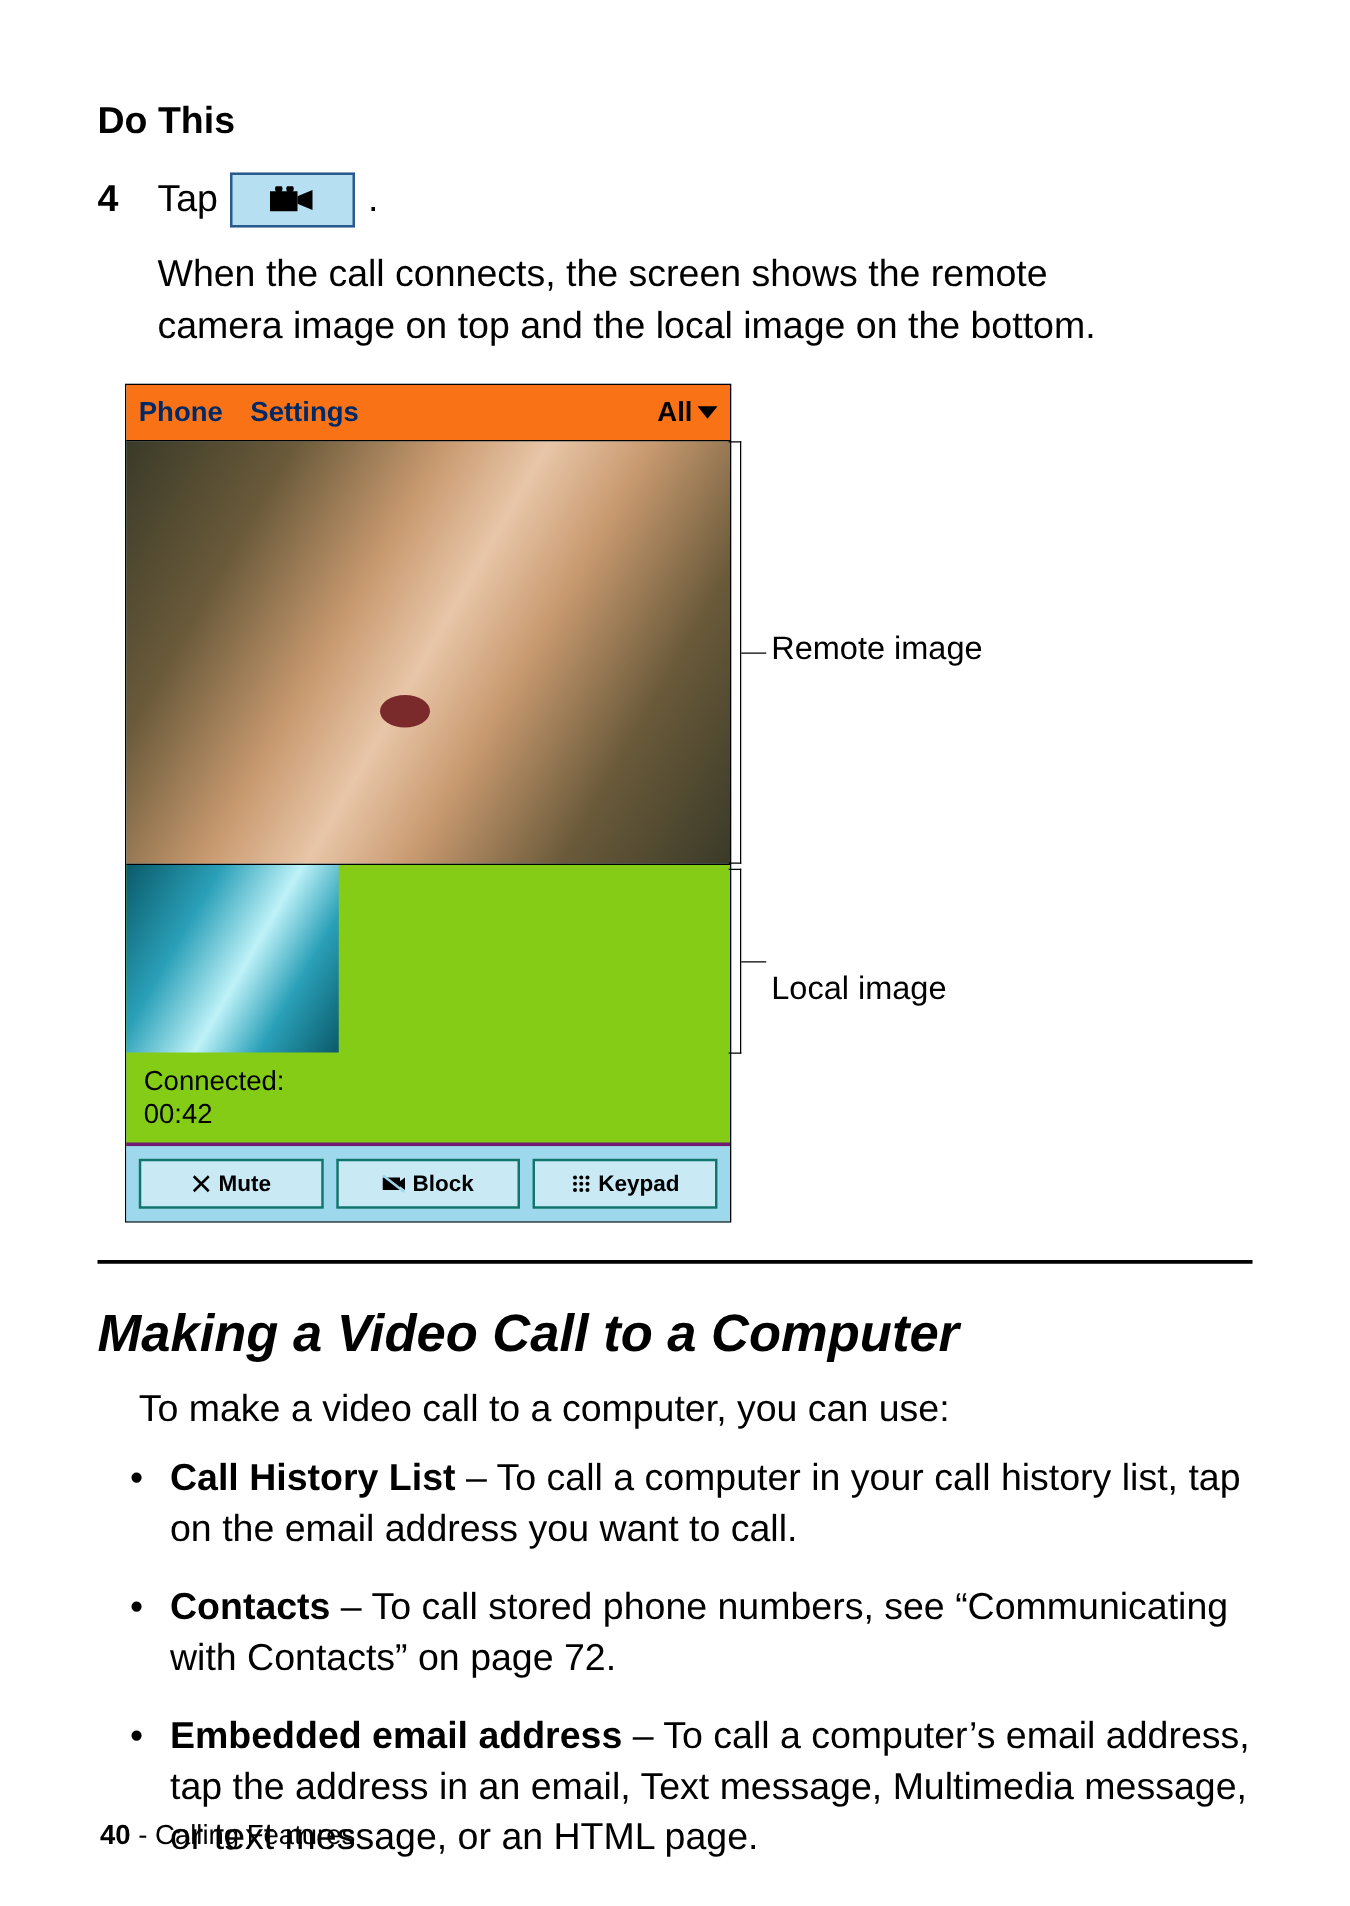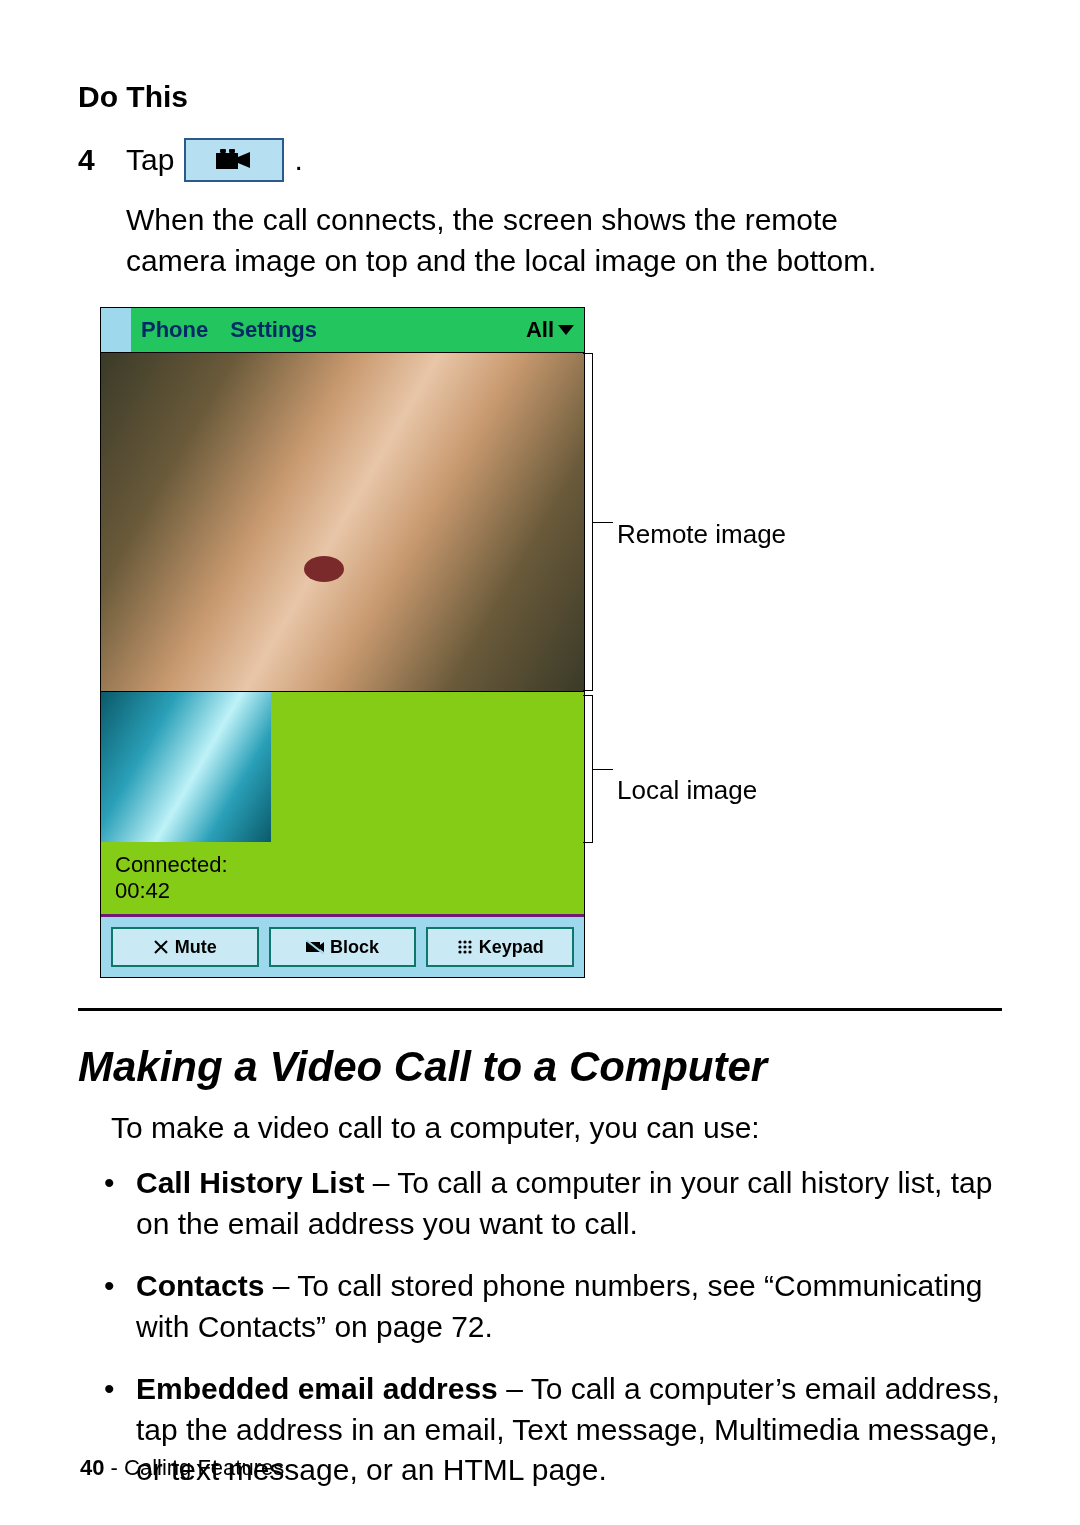--- a/index.html
+++ b/index.html
@@ -52,25 +52,24 @@
   .phone-shot {
     width: 485px;
     background:#9ed8ec;
     border:1px solid #000;
   }
   .menubar {
     display:flex;
     align-items:center;
     height:44px;
     padding: 0 10px;
-    background:#22c55e;
+    background:#f97316;
     font-weight:bold;
     color:#002a66;
     font-size:22px;
-    margin-left:30px;
   }
   .menubar .spacer { flex:1; }
   .menubar .all { color:#000; display:flex; align-items:center; gap:4px; }
   .tri-down {
     width:0;height:0;border-left:8px solid transparent;border-right:8px solid transparent;border-top:10px solid #000;
   }
   .remote-img {
     height: 340px;
     background: linear-gradient(120deg,#3a3a28 0%, #6a5a3a 20%, #c99a70 38%, #e8c6a8 50%, #c99a70 62%, #6a5a3a 80%, #3a3a28 100%);
     border-top:1px solid #000;
@@ -204,21 +203,21 @@
             <circle cx="13" cy="13" r="1.6" fill="#000"></circle>
         </svg>
         <span>Keypad</span>
       </div>
     </div>
   </div>
 
   <div class="callouts">
     <div class="bracket" style="top:46px; left:-2px; width:10px; height:338px;"></div>
     <div class="co-line" style="top:215px; left:8px; width:20px;"></div>
-    <div class="co" style="top:212px; left:32px;">Remote image</div>
+    <div class="co" style="top:196px; left:32px;">Remote image</div>
 
     <div class="bracket" style="top:388px; left:-2px; width:10px; height:148px;"></div>
     <div class="co-line" style="top:462px; left:8px; width:20px;"></div>
     <div class="co" style="top:468px; left:32px;">Local image</div>
   </div>
 </div>
 
 <hr class="hr">
 
 <h2 class="section-h">Making a Video Call to a Computer</h2>

